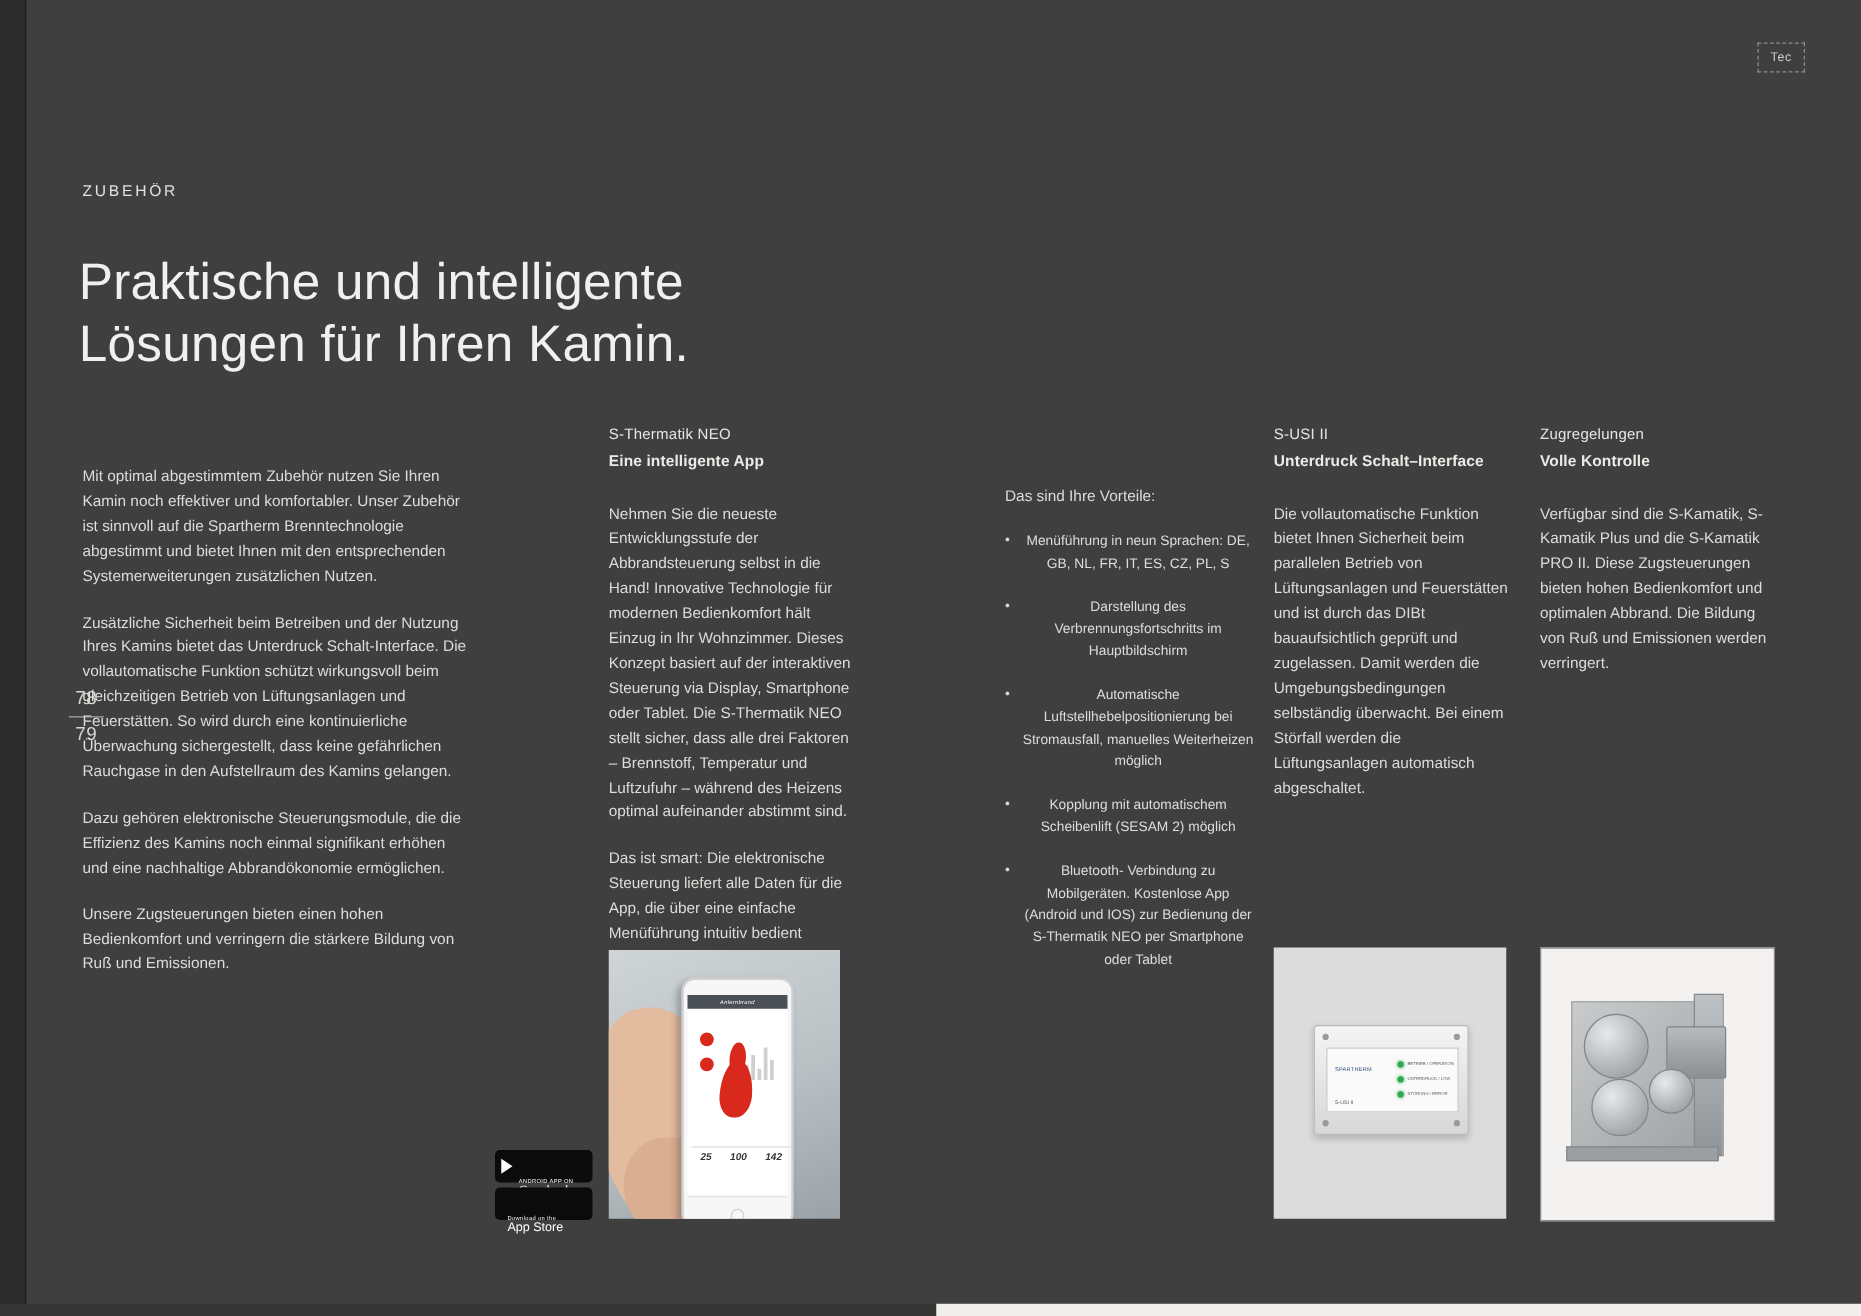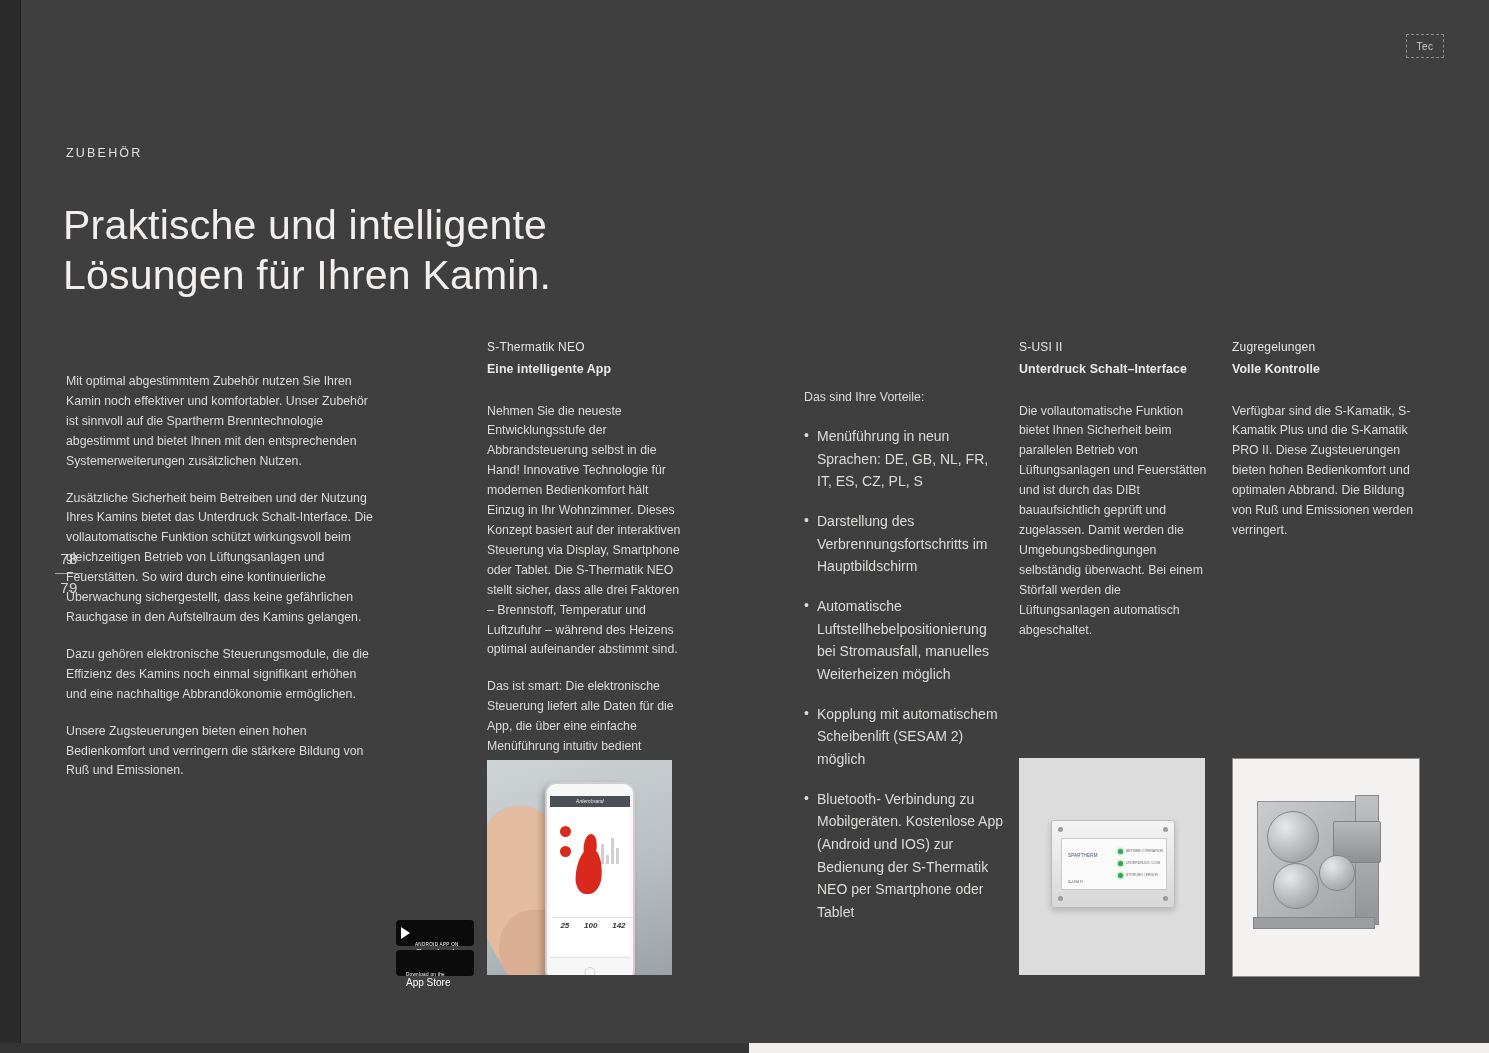--- a/index.html
+++ b/index.html
@@ -120,22 +120,23 @@
   }
   ul.bullets {
     list-style: none;
     margin: 0;
     padding: 0;
   }
   ul.bullets li {
     position: relative;
     padding-left: 13px;
     margin-bottom: 17px;
-    font-size: 14px;
+    font-size: 11px;
     line-height: 1.62;
+    text-align: center;
   }
   ul.bullets li:before {
     content: "•";
     position: absolute;
     left: 0;
     top: -1px;
     color: #dedcd9;
   }
   .intro-line { margin: 0 0 18px 0; }
 

